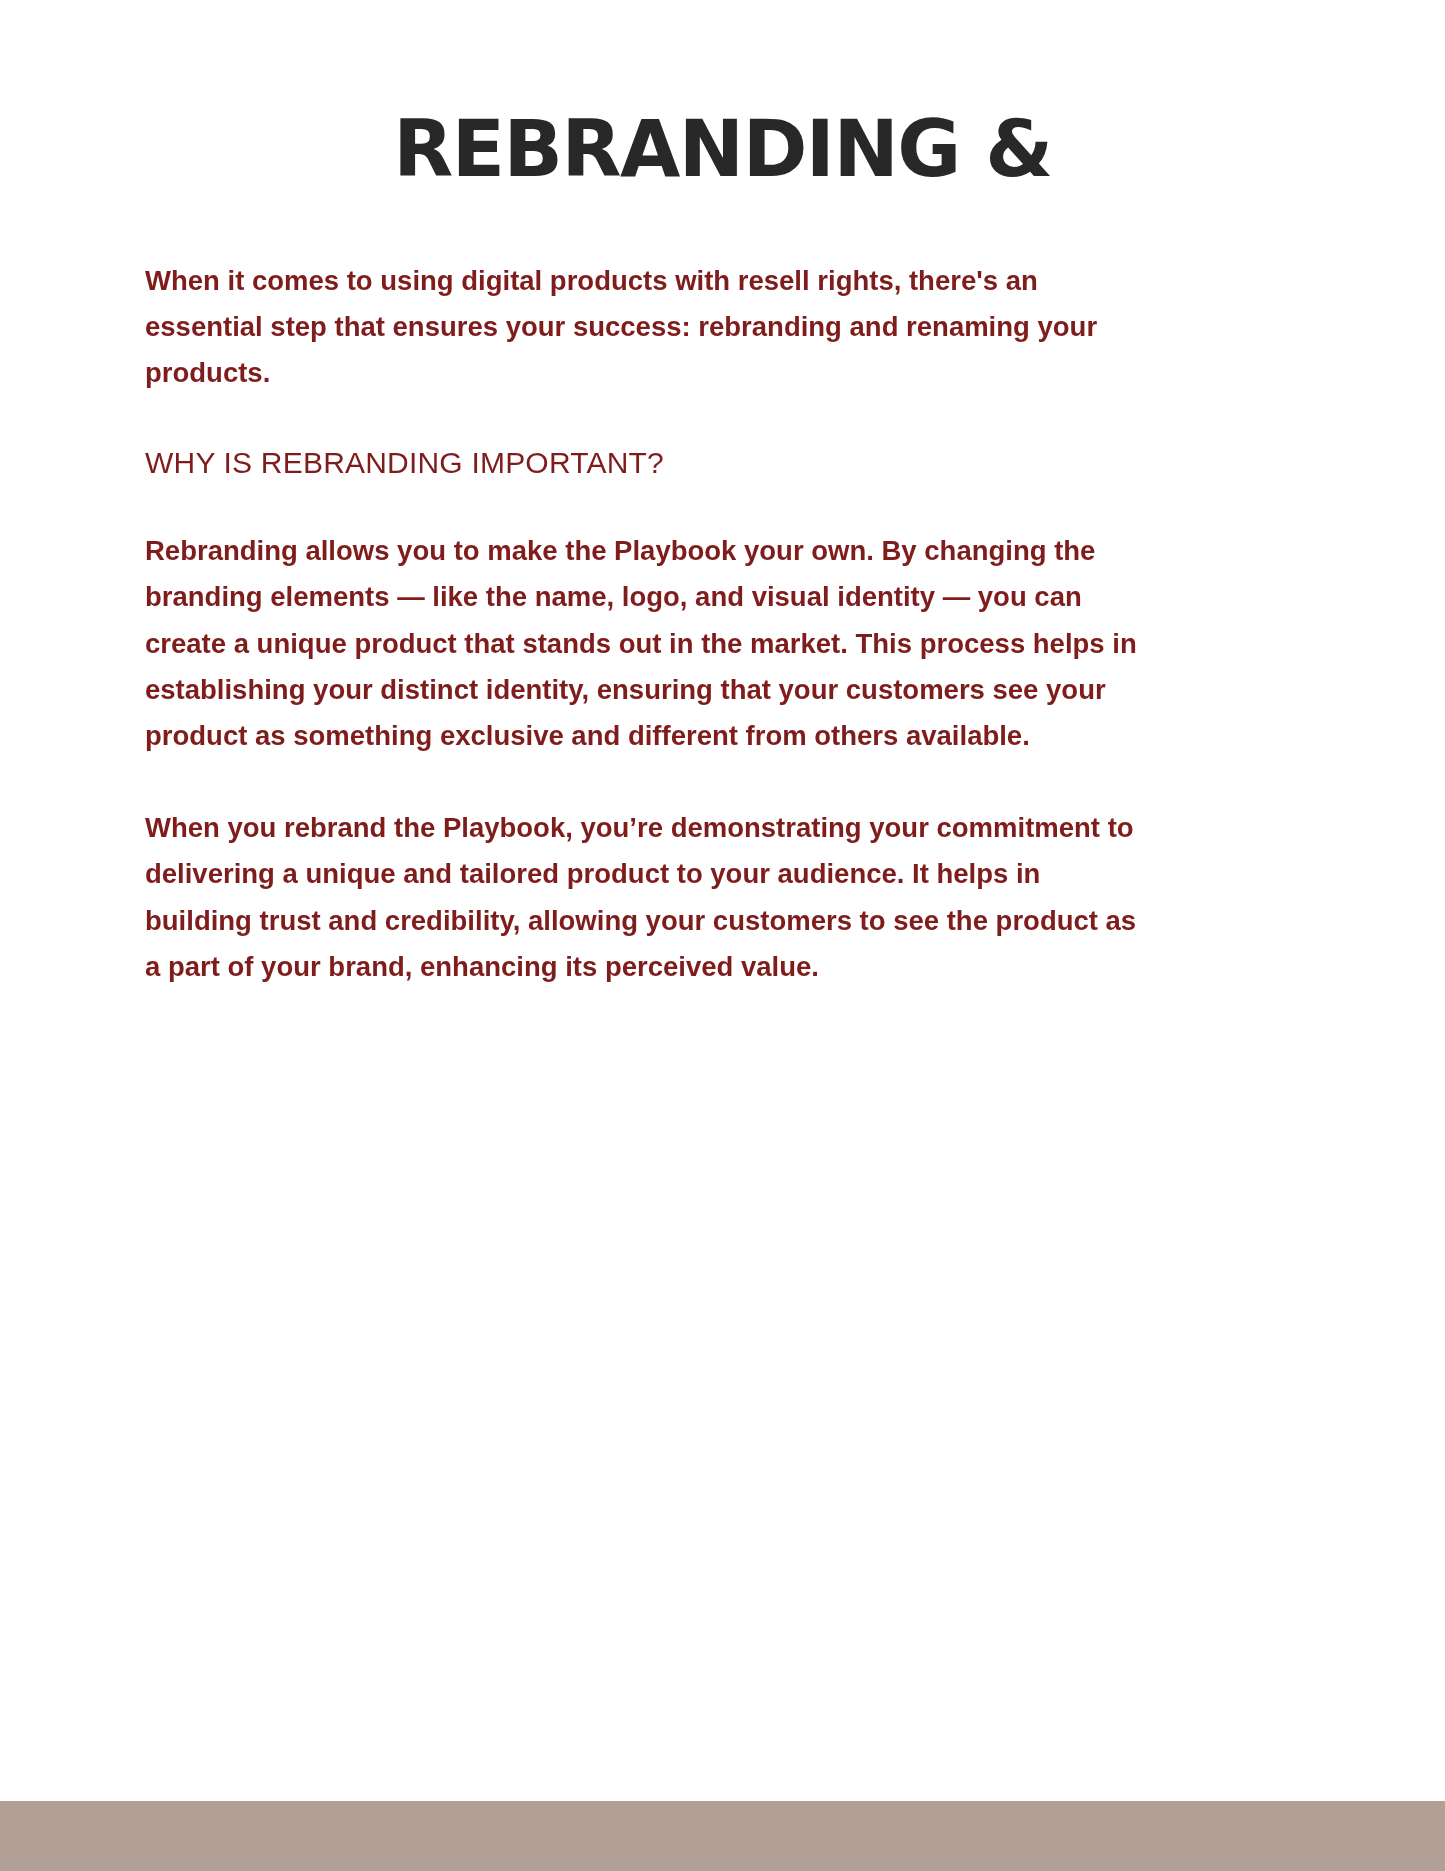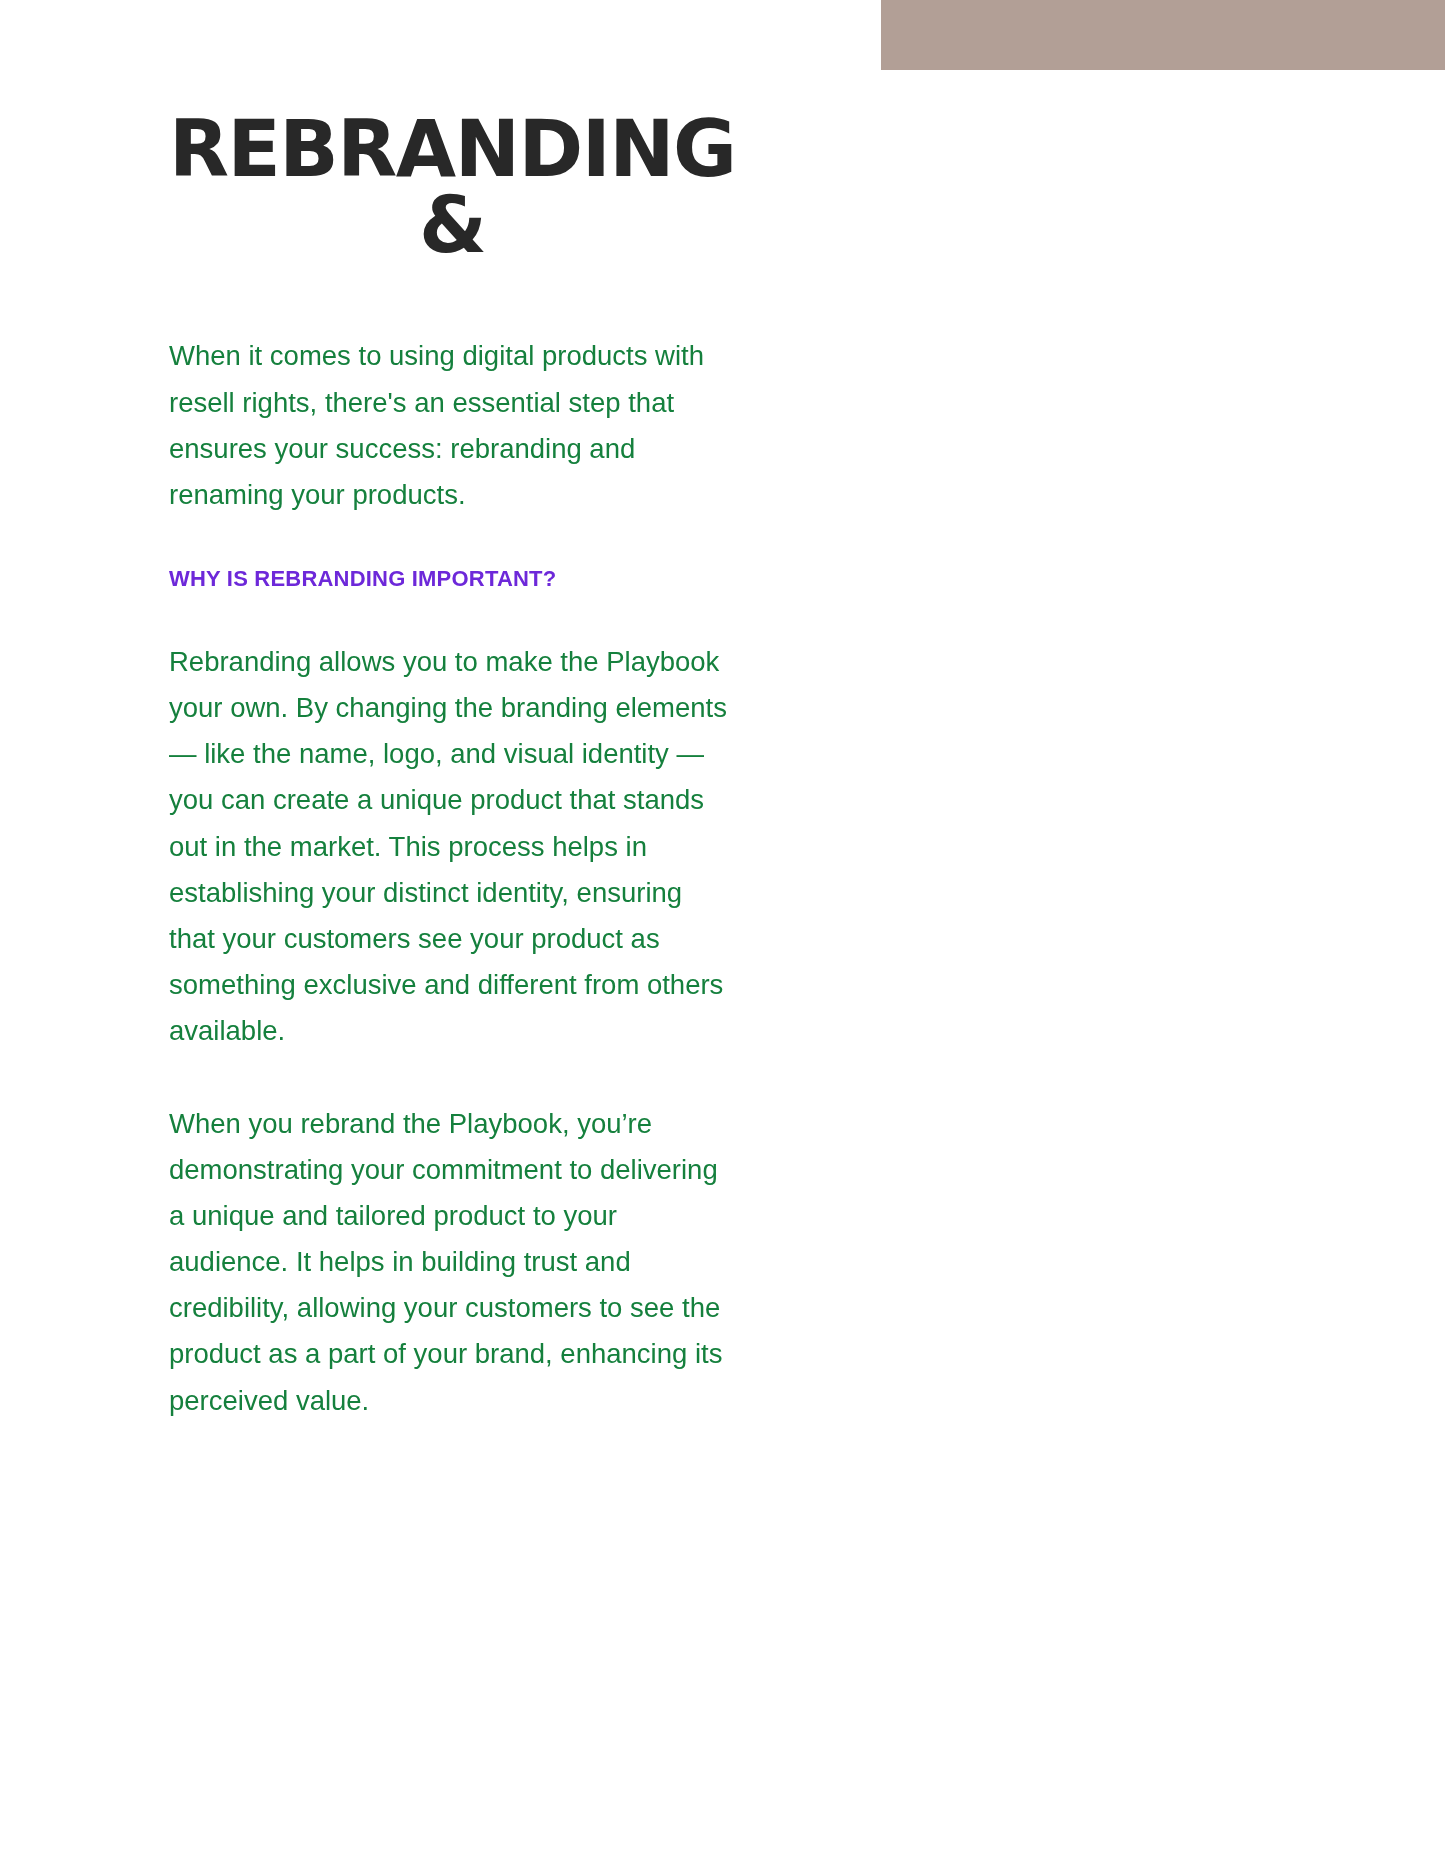--- a/index.html
+++ b/index.html
@@ -15,22 +15,21 @@
     position: relative;
     overflow: hidden;
   }
   .page {
     position: relative;
     width: 1445px;
     height: 1871px;
     box-sizing: border-box;
     background: #ffffff;
     display: flex;
-    flex-direction: row;
-    padding-left: 24px;
+    flex-direction: column;
   }
   .content {
     flex: 1 1 auto;
     padding: 0 145px;
     box-sizing: border-box;
   }
   .doc-title {
     margin: 0;
     padding-top: 112px;
     text-align: center;
@@ -45,30 +44,30 @@
   .doc-title .line {
     display: block;
   }
   .body-block {
     margin-top: 70px;
   }
   p.para {
     margin: 0 0 46px 0;
     font-size: 27.5px;
     line-height: 1.68;
-    color: #15803d;
-    font-weight: 400;
+    color: #7f1d1d;
+    font-weight: 700;
     max-width: 1000px;
   }
   h2.subhead {
     margin: 0 0 44px 0;
-    font-size: 22px;
+    font-size: 30px;
     line-height: 1.4;
-    font-weight: bold;
-    color: #6d28d9;
+    font-weight: normal;
+    color: #7f1d1d;
     letter-spacing: 0.2px;
     text-transform: uppercase;
   }
   .footer-bar {
     flex: 0 0 auto;
     height: 70px;
     width: 100%;
     background: #b29f96;
   }
 </style>

